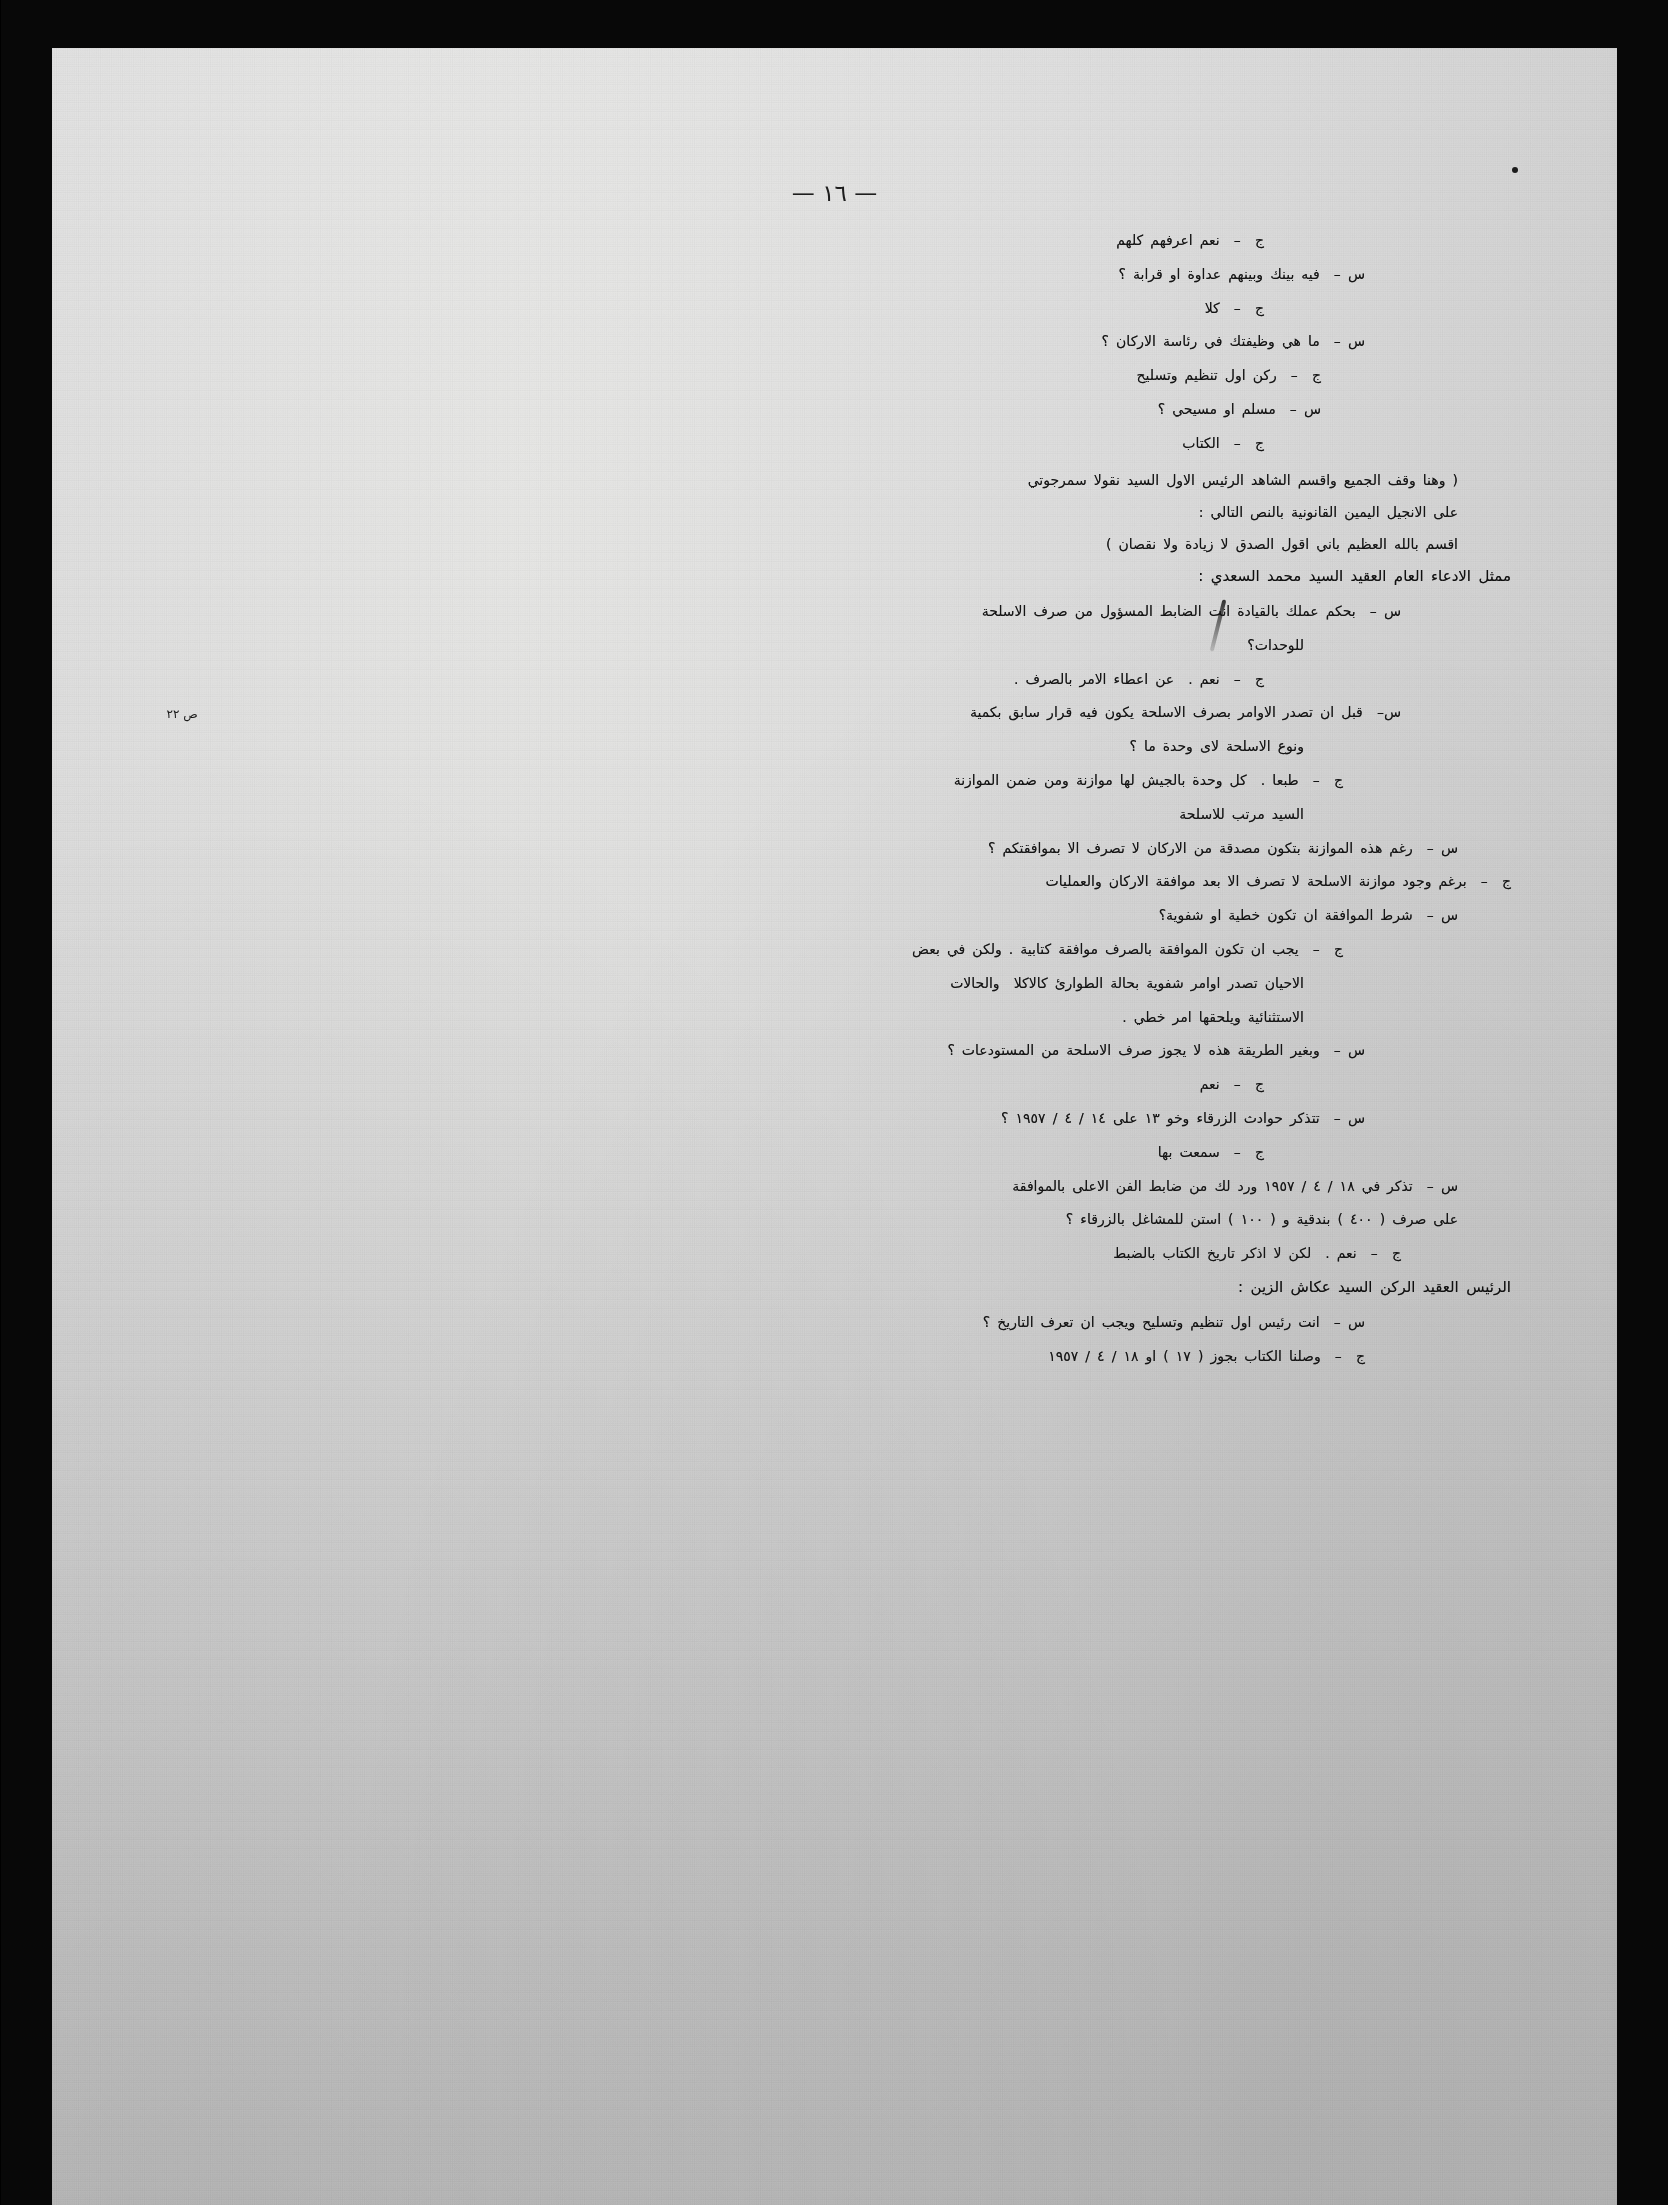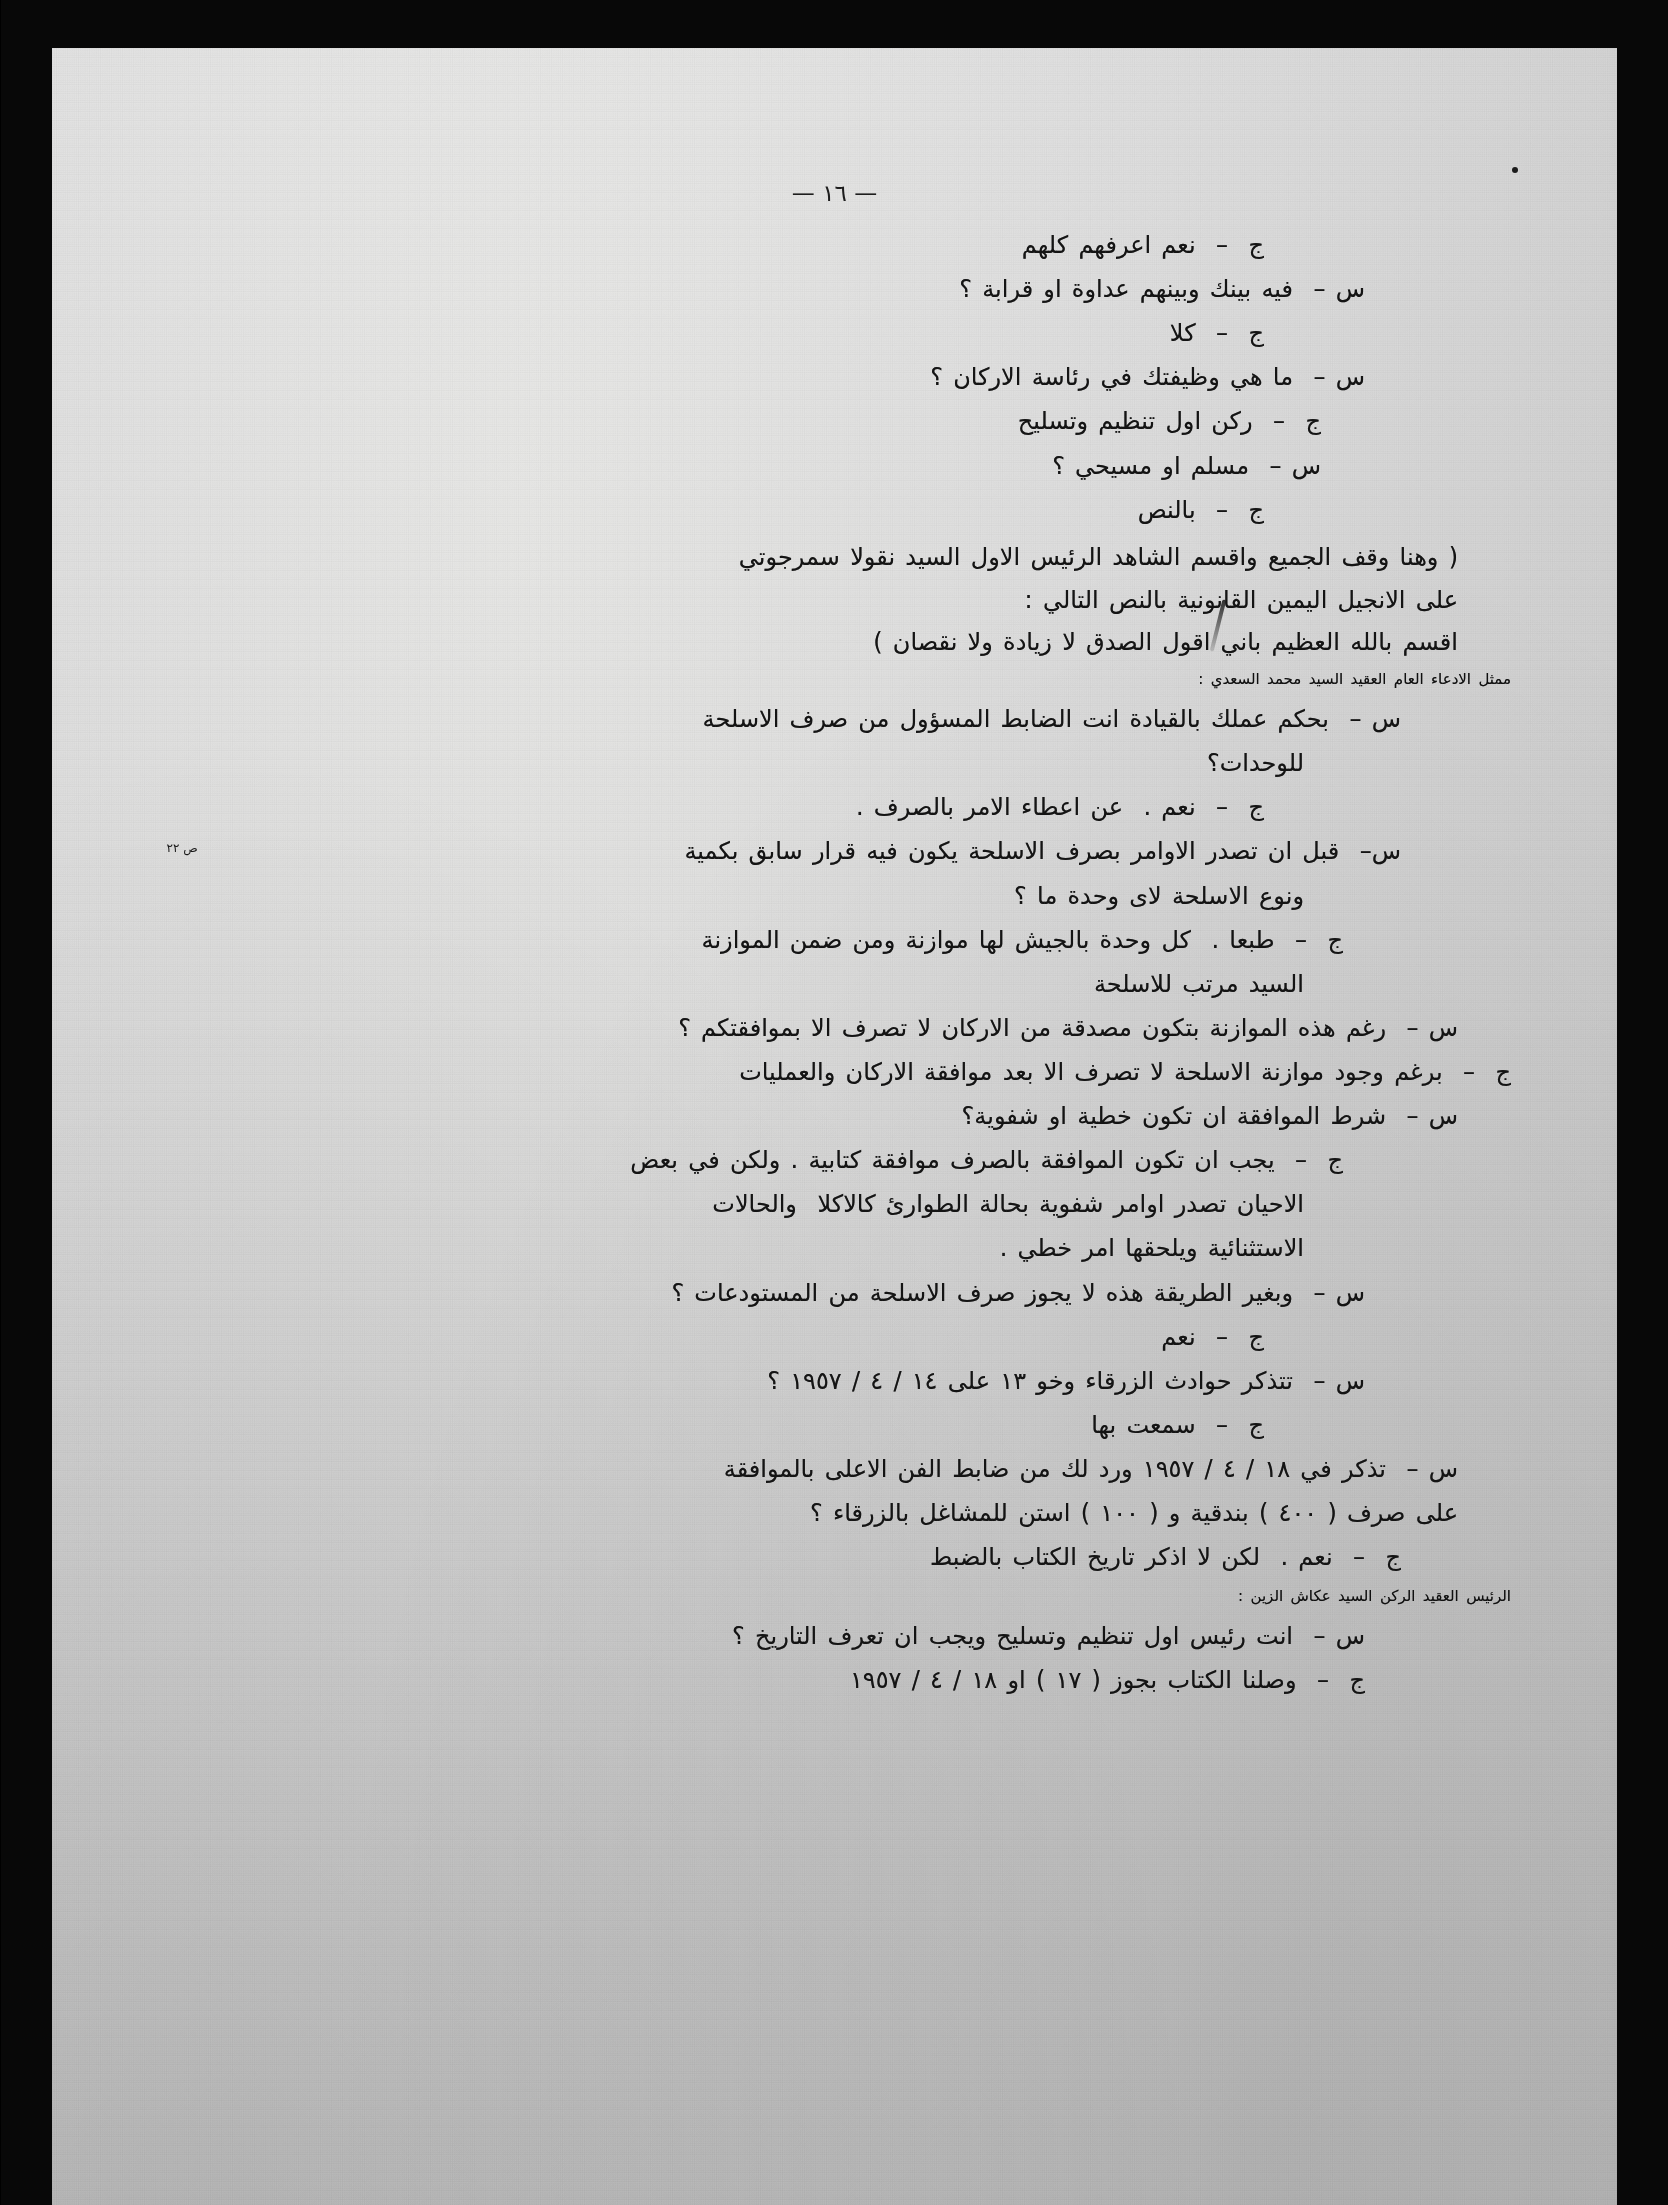--- a/index.html
+++ b/index.html
@@ -76,21 +76,21 @@
     font-family: "DejaVu Sans", sans-serif;
   }
 
   .content {
     margin-top: 27px;
     padding: 0 106px 0 88px;
   }
 
   .line {
     color: #141414;
-    font-size: 24px;
+    font-size: 14px;
     line-height: 1.03;
     margin: 0 0 19.4px 0;
     white-space: pre-wrap;
     word-spacing: 2.6px;
     text-shadow: 0 0 0.4px rgba(0,0,0,0.45);
   }
 
   
   .ind-answer  { padding-right: 247px; }
   .ind-answer2 { padding-right: 190px; }
@@ -157,21 +157,21 @@
       <div class="folio">— ١٦ —</div>
 
       <div class="content">
 
         <p class="line ind-answer">ج  –  نعم اعرفهم كلهم</p>
         <p class="line ind-q">س –  فيه بينك وبينهم عداوة او قرابة ؟</p>
         <p class="line ind-answer">ج  –  كلا</p>
         <p class="line ind-q">س –  ما هي وظيفتك في رئاسة الاركان ؟</p>
         <p class="line ind-answer2">ج  –  ركن اول تنظيم وتسليح</p>
         <p class="line ind-answer2">س –  مسلم او مسيحي ؟</p>
-        <p class="line ind-answer">ج  –  بالنص</p>
+        <p class="line ind-answer">ج  –  الكتاب</p>
 
         <div class="paren-block" style="margin-top:23px;">
           <p class="line ind-narrow">( وهنا وقف الجميع واقسم الشاهد الرئيس الاول السيد نقولا سمرجوتي</p>
           <p class="line ind-narrow">على الانجيل اليمين القانونية بالنص التالي :</p>
           <p class="line ind-narrow">اقسم بالله العظيم باني اقول الصدق لا زيادة ولا نقصان )</p>
         </div>
 
         <p class="line heading ind-none">ممثل الادعاء العام العقيد السيد محمد السعدي :</p>
 
         <p class="line ind-q2">س –  بحكم عملك بالقيادة انت الضابط المسؤول من صرف الاسلحة</p>

